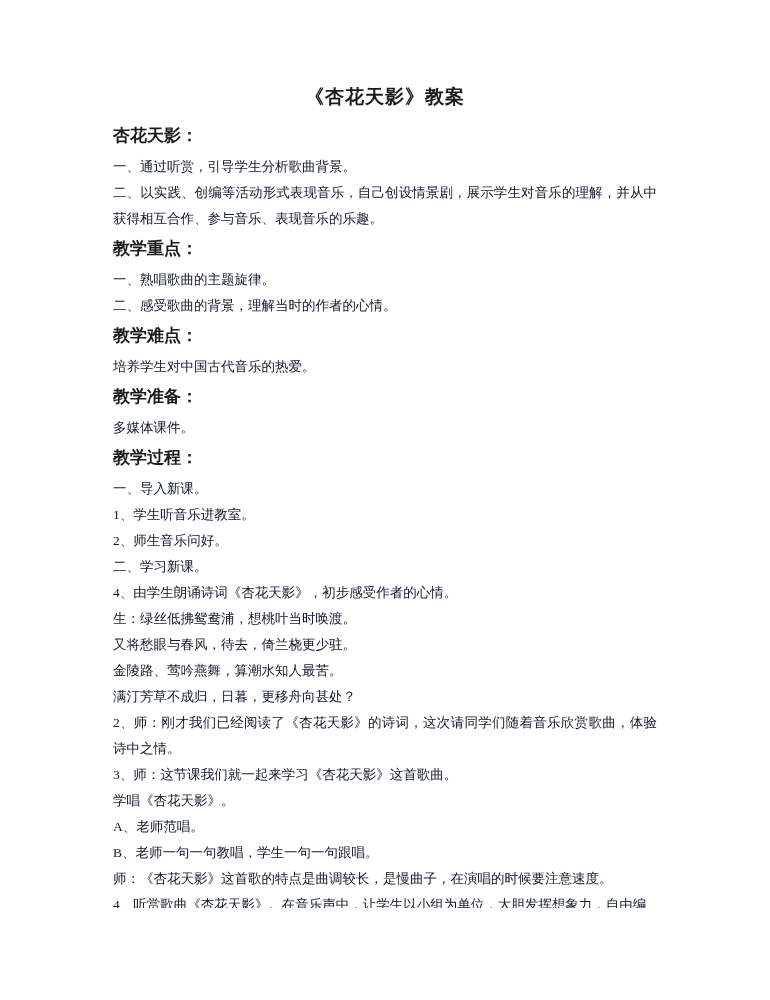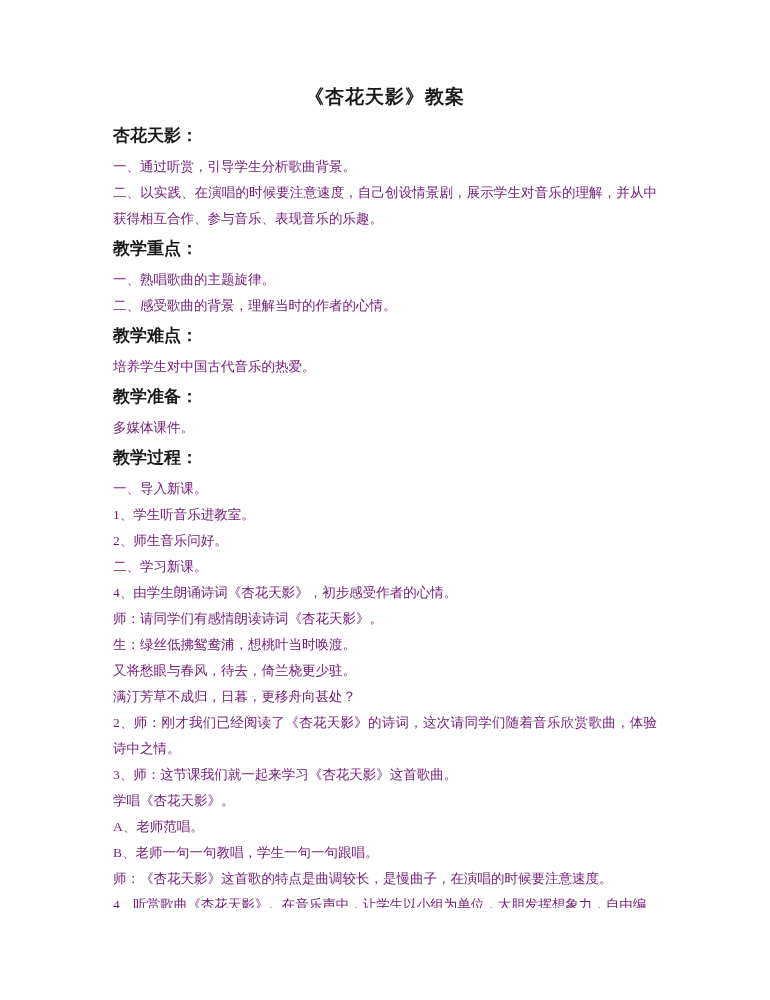--- a/index.html
+++ b/index.html
@@ -29,34 +29,34 @@
     font-size: 17px;
     line-height: 24px;
     font-weight: bold;
     margin: 5px 0 6px 0;
   }
   .para {
     font-size: 13.5px;
     line-height: 26px;
     text-align: justify;
     text-justify: inter-ideograph;
-    color: #701a75;
+    color: #0f172a;
   }
 </style>
 </head>
 <body>
 
 <div class="page">
   <h1 class="doc-title">《杏花天影》教案</h1>
   <div>
   <section class="doc-section">
     <h2 class="section-heading">杏花天影：</h2>
     <div>
           <p class="para">一、通过听赏，引导学生分析歌曲背景。</p>
-          <p class="para">二、以实践、在演唱的时候要注意速度，自己创设情景剧，展示学生对音乐的理解，并从中获得相互合作、参与音乐、表现音乐的乐趣。</p>
+          <p class="para">二、以实践、创编等活动形式表现音乐，自己创设情景剧，展示学生对音乐的理解，并从中获得相互合作、参与音乐、表现音乐的乐趣。</p>
         </div>
   </section>
 
   <section class="doc-section">
     <h2 class="section-heading">教学重点：</h2>
     <div>
           <p class="para">一、熟唱歌曲的主题旋律。</p>
           <p class="para">二、感受歌曲的背景，理解当时的作者的心情。</p>
         </div>
   </section>
@@ -76,23 +76,23 @@
   </section>
 
   <section class="doc-section">
     <h2 class="section-heading">教学过程：</h2>
     <div>
           <p class="para">一、导入新课。</p>
           <p class="para">1、学生听音乐进教室。</p>
           <p class="para">2、师生音乐问好。</p>
           <p class="para">二、学习新课。</p>
           <p class="para">4、由学生朗诵诗词《杏花天影》，初步感受作者的心情。</p>
-          <p class="para">师：请同学们有感情朗读诗词《杏花天影》。</p>
           <p class="para">生：绿丝低拂鸳鸯浦，想桃叶当时唤渡。</p>
           <p class="para">又将愁眼与春风，待去，倚兰桡更少驻。</p>
+          <p class="para">金陵路、莺吟燕舞，算潮水知人最苦。</p>
           <p class="para">满汀芳草不成归，日暮，更移舟向甚处？</p>
           <p class="para">2、师：刚才我们已经阅读了《杏花天影》的诗词，这次请同学们随着音乐欣赏歌曲，体验诗中之情。</p>
           <p class="para">3、师：这节课我们就一起来学习《杏花天影》这首歌曲。</p>
           <p class="para">学唱《杏花天影》。</p>
           <p class="para">A、老师范唱。</p>
           <p class="para">B、老师一句一句教唱，学生一句一句跟唱。</p>
           <p class="para">师：《杏花天影》这首歌的特点是曲调较长，是慢曲子，在演唱的时候要注意速度。</p>
           <p class="para">4、听赏歌曲《杏花天影》。在音乐声中，让学生以小组为单位，大胆发挥想象力，自由编</p>
         </div>
   </section>

